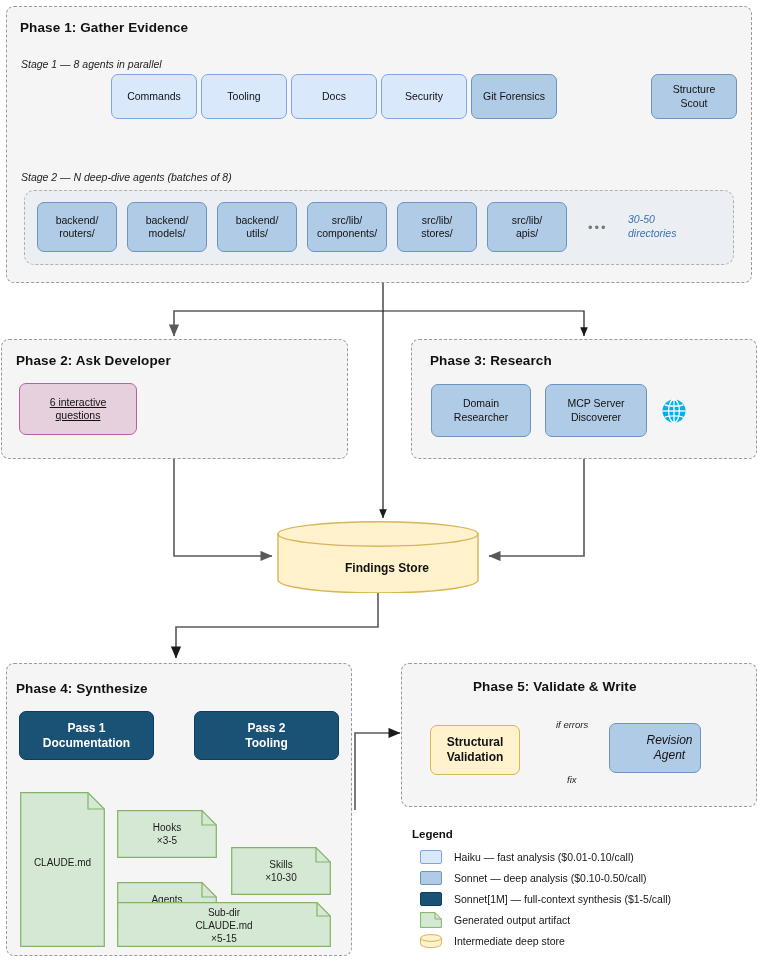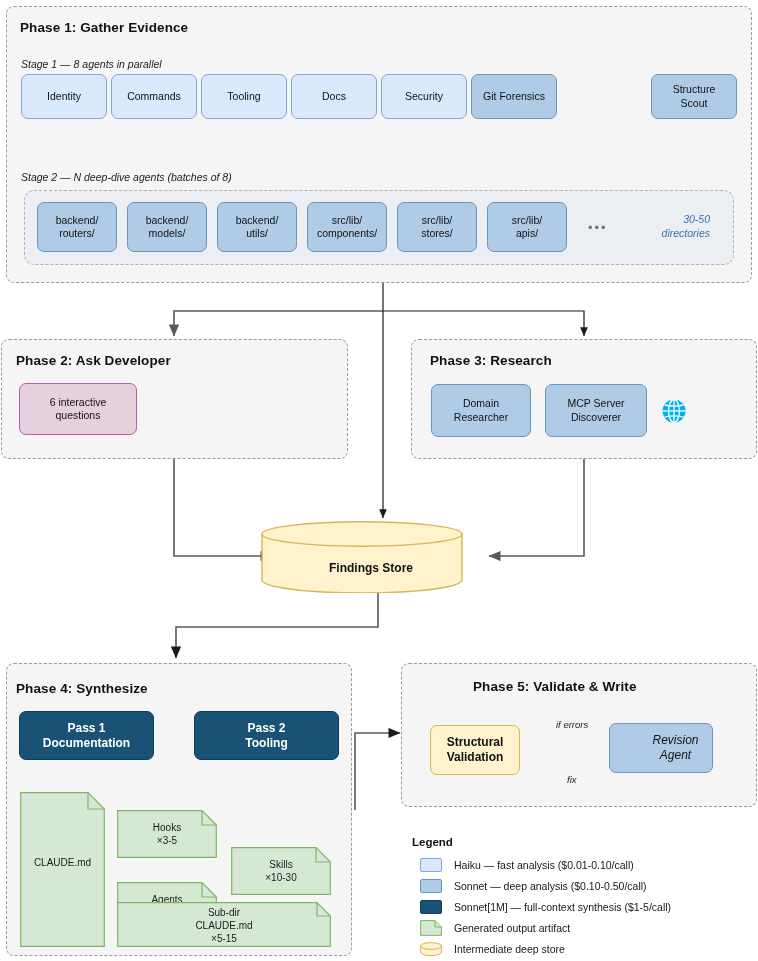--- a/index.html
+++ b/index.html
@@ -65,21 +65,21 @@
   .italicnode{font-style:italic;font-size:12px;}
 
   .ellipsis{
     position:absolute;font-size:13px;color:#777;letter-spacing:2px;
   }
   .dircount{
     position:absolute;
     font-style:italic;
     font-size:10.5px;
     color:#3b6fb5;
-    text-align:right;
+    text-align:left;
     line-height:1.35;
     white-space:pre-line;
   }
 
   
   .cylinder{
     position:absolute;
   }
   .cyl-label{
     position:absolute;
@@ -96,21 +96,21 @@
     position:absolute;
     left:0;right:0;
     text-align:center;
     font-size:10px;
     line-height:1.3;
     color:#1b1b1b;
     white-space:pre-line;
   }
 
   
-  .legend{position:absolute;margin-top:8px;}
+  .legend{position:absolute;}
   .legend-title{font-size:11.5px;font-weight:bold;color:#111;margin-bottom:6px;}
   .legend-row{display:flex;align-items:center;height:21px;}
   .legend-swatch{width:22px;height:14px;margin-left:8px;margin-right:12px;flex:0 0 auto;border-radius:2px;box-sizing:border-box;}
   .sw-haiku{background:#dae8fc;border:1px solid #7ea6e0;}
   .sw-sonnet{background:#b0cbe5;border:1px solid #6c94c0;}
   .sw-sonnet1m{background:#1a5276;border:1px solid #0d3c5c;}
   .legend-text{font-size:10.5px;color:#161616;white-space:nowrap;}
   .sw-doc{width:22px;height:16px;margin-left:8px;margin-right:12px;flex:0 0 auto;position:relative;}
   .sw-cyl{width:22px;height:14px;margin-left:8px;margin-right:12px;flex:0 0 auto;position:relative;}
 
@@ -174,21 +174,20 @@
 
     <path d="M481,727 L481,713 L657,713 L657,724" stroke="#d6b656" stroke-width="1.4" fill="none" stroke-dasharray="4,3" marker-end="url(#arry)"></path>
 
     <path d="M657,771 L657,789 L481,789 L481,774" stroke="#d6b656" stroke-width="1.4" fill="none" stroke-dasharray="4,3" marker-end="url(#arry)"></path>
   </svg>
 
   <div class="phase-box" style="left:6px;top:6px;width:746px;height:277px;"></div>
   <div class="phase-title" style="left:20px;top:20px;">Phase 1: Gather Evidence</div>
   <div class="stage-label" style="left:21px;top:58px;">Stage 1 — 8 agents in parallel</div>
 
-  <div class="node haiku" style="left:21px;top:74px;width:86px;height:45px;">Identity</div>
   <div class="node haiku" style="left:111px;top:74px;width:86px;height:45px;">Commands</div>
   <div class="node haiku" style="left:201px;top:74px;width:86px;height:45px;">Tooling</div>
   <div class="node haiku" style="left:291px;top:74px;width:86px;height:45px;">Docs</div>
   <div class="node haiku" style="left:381px;top:74px;width:86px;height:45px;">Security</div>
   <div class="node sonnet" style="left:471px;top:74px;width:86px;height:45px;">Git Forensics</div>
   <div class="node sonnet" style="left:651px;top:74px;width:86px;height:45px;">Structure
 Scout</div>
 
   <div class="stage-label" style="left:21px;top:171px;">Stage 2 — N deep-dive agents (batches of 8)</div>
 
@@ -206,21 +205,21 @@
 stores/</div>
   <div class="node sonnet" style="left:487px;top:202px;width:80px;height:50px;">src/lib/
 apis/</div>
 
   <div class="ellipsis" style="left:588px;top:220px;">•••</div>
   <div class="dircount" style="left:628px;top:212px;width:82px;">30-50
 directories</div>
 
   <div class="phase-box" style="left:1px;top:339px;width:347px;height:120px;"></div>
   <div class="phase-title" style="left:16px;top:353px;">Phase 2: Ask Developer</div>
-  <div class="node pinknode" style="left:19px;top:383px;width:118px;height:52px;">6 interactive
+  <div class="node pinknode" style="left:19px;top:383px;width:118px;height:52px;text-decoration:underline;">6 interactive
 questions</div>
 
   <div class="phase-box" style="left:411px;top:339px;width:346px;height:120px;"></div>
   <div class="phase-title" style="left:430px;top:353px;">Phase 3: Research</div>
   <div class="node sonnet" style="left:431px;top:384px;width:100px;height:53px;">Domain
 Researcher</div>
   <div class="node sonnet" style="left:545px;top:384px;width:102px;height:53px;">MCP Server
 Discoverer</div>
 
   <div class="globe" style="left:661px;top:398px;width:26px;height:26px;">
@@ -229,21 +228,21 @@
       <g stroke="#ffffff" stroke-width="1.3" fill="none">
         <ellipse cx="13" cy="13" rx="5.4" ry="11.5"></ellipse>
         <line x1="1.5" y1="13" x2="24.5" y2="13"></line>
         <path d="M3.6,6.6 C7,8.6 19,8.6 22.4,6.6"></path>
         <path d="M3.6,19.4 C7,17.4 19,17.4 22.4,19.4"></path>
         <line x1="13" y1="1.5" x2="13" y2="24.5"></line>
       </g>
     </svg>
   </div>
 
-  <div class="cylinder" style="left:261px;top:521px;width:220px;height:72px;">
+  <div class="cylinder" style="left:277px;top:521px;width:220px;height:72px;">
     <svg viewBox="0 0 202 72" width="202" height="72">
       <path d="M1,13 L1,59 A100,13 0 0 0 201,59 L201,13 Z" fill="#fff2cc" stroke="#d6b656" stroke-width="1.4"></path>
       <ellipse cx="101" cy="13" rx="100" ry="12.2" fill="#fff2cc" stroke="#d6b656" stroke-width="1.4"></ellipse>
     </svg>
     <div class="cyl-label" style="top:40px;">Findings Store</div>
   </div>
 
   <div class="phase-box" style="left:6px;top:663px;width:346px;height:293px;"></div>
   <div class="phase-title" style="left:16px;top:681px;">Phase 4: Synthesize</div>
 
@@ -296,21 +295,21 @@
     <div class="doc-label" style="top:4px;">Sub-dir
 CLAUDE.md
 ×5-15</div>
   </div>
 
   <div class="phase-box" style="left:401px;top:663px;width:356px;height:144px;"></div>
   <div class="phase-title" style="left:473px;top:679px;">Phase 5: Validate &amp; Write</div>
 
   <div class="node yellownode" style="left:430px;top:725px;width:90px;height:50px;">Structural
 Validation</div>
-  <div class="node sonnet italicnode" style="left:609px;top:723px;width:104px;height:50px;padding-left:29px;">Revision
+  <div class="node sonnet italicnode" style="left:609px;top:723px;width:92px;height:50px;padding-left:29px;">Revision
 Agent</div>
 
   <div class="edge-label" style="left:556px;top:719px;">if errors</div>
   <div class="edge-label" style="left:567px;top:774px;">fix</div>
 
   <div class="legend" style="left:412px;top:828px;width:340px;">
     <div class="legend-title">Legend</div>
 
     <div class="legend-row">
       <span class="legend-swatch sw-haiku"></span>

